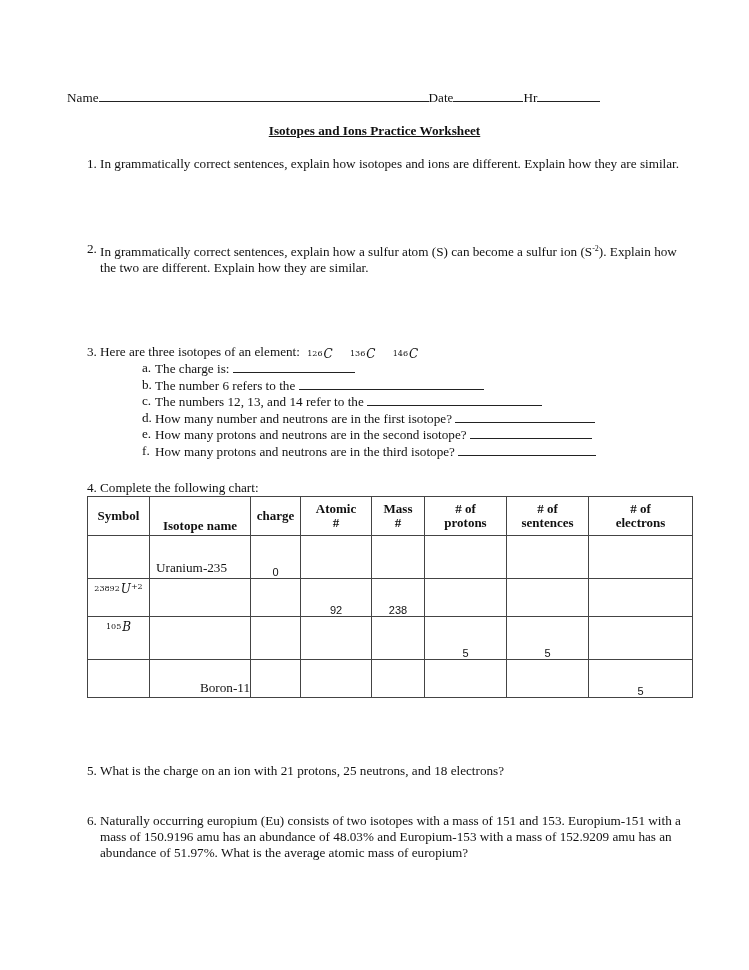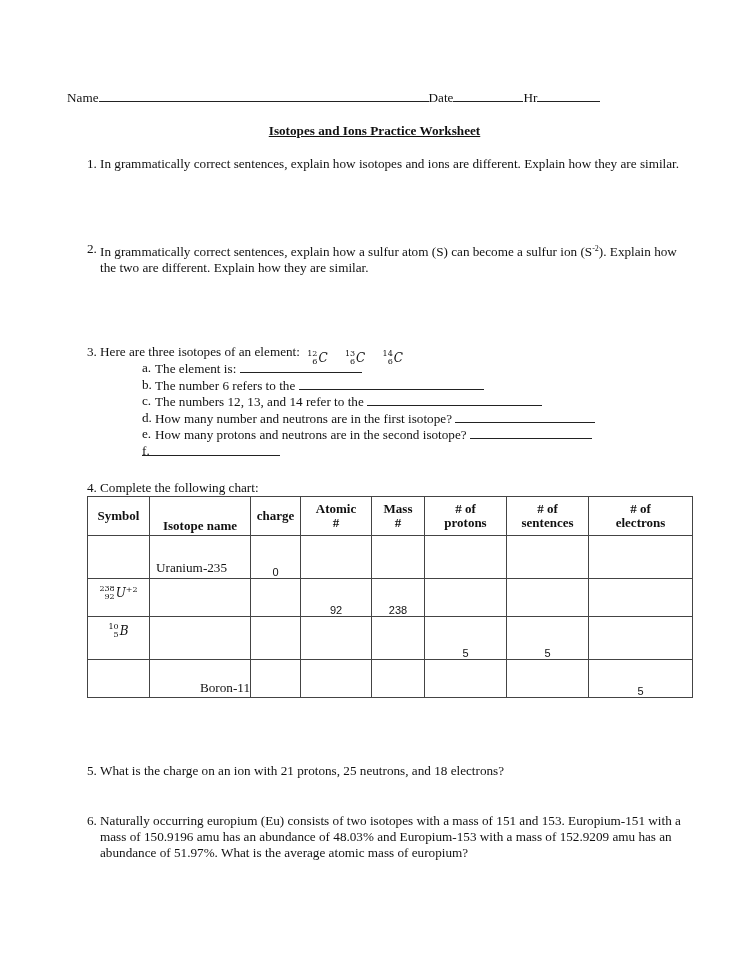--- a/index.html
+++ b/index.html
@@ -11,21 +11,21 @@
   .title { left:0; width:749px; top:123px; text-align:center; font-weight:bold; text-decoration:underline; }
   .q { left:87px; width:600px; line-height:16px; }
   .q .num { position:absolute; left:0; }
   .q .txt { margin-left:13px; display:block; }
   .sub { left:142px; line-height:16.5px; }
   .sub .row { position:relative; white-space:nowrap; height:16.5px; }
   .sub .lbl { position:absolute; left:0; }
   .sub .stxt { margin-left:13px; }
   .iso { font-family:"DejaVu Serif", serif; font-style:italic; font-size:12px; display:inline-block; margin-left:4px; margin-right:10px; }
   .nuc { display:inline-flex; align-items:center; }
-  .nuc .ms { display:inline-flex; flex-direction:column; font-size:8px; line-height:8px; font-style:normal; text-align:right; margin-right:1px; }
+  .nuc .ms { display:inline-flex; flex-direction:row; font-size:8px; line-height:8px; font-style:normal; text-align:right; margin-right:1px; }
   table { position:absolute; left:87px; top:496px; border-collapse:collapse; }
   td, th { border:1.3px solid #444; padding:0; position:relative; }
   th { font-weight:bold; font-size:13px; line-height:14px; vertical-align:bottom; padding-bottom:4px; }
   .cell-sans { font-family:"Liberation Sans", sans-serif; font-size:11px; }
 </style>
 </head>
 <body>
 
 <div class="abs header-row">
   <span>Name</span><span class="line" style="width:330px"></span><span>Date</span><span class="line" style="width:70px"></span><span>Hr</span><span class="line" style="width:63px"></span>
@@ -64,26 +64,26 @@
         <span class="ms">
           <span>14</span>
           <span>6</span>
         </span>
         <span>C</span>
       </span>
   </span>
 </div>
 
 <div class="abs sub" style="top:360px">
-  <div class="row"><span class="lbl">a.</span><span class="stxt">The element is:</span> <span class="line" style="width:122px"></span></div>
+  <div class="row"><span class="lbl">a.</span><span class="stxt">The charge is:</span> <span class="line" style="width:122px"></span></div>
   <div class="row"><span class="lbl">b.</span><span class="stxt">The number 6 refers to the</span> <span class="line" style="width:185px"></span></div>
   <div class="row"><span class="lbl">c.</span><span class="stxt">The numbers 12, 13, and 14 refer to the</span> <span class="line" style="width:175px"></span></div>
   <div class="row"><span class="lbl">d.</span><span class="stxt">How many number and neutrons are in the first isotope?</span> <span class="line" style="width:140px"></span></div>
   <div class="row"><span class="lbl">e.</span><span class="stxt">How many protons and neutrons are in the second isotope?</span> <span class="line" style="width:122px"></span></div>
-  <div class="row"><span class="lbl">f.</span> <span class="line" style="width:138px"></span></div>
+  <div class="row"><span class="lbl">f.</span><span class="stxt">How many protons and neutrons are in the third isotope?</span> <span class="line" style="width:138px"></span></div>
 </div>
 
 <div class="abs q" style="top:480px">
   <span class="num">4.</span>
   <span class="txt">Complete the following chart:</span>
 </div>
 
 <table>
   <colgroup>
     <col style="width:62px">

